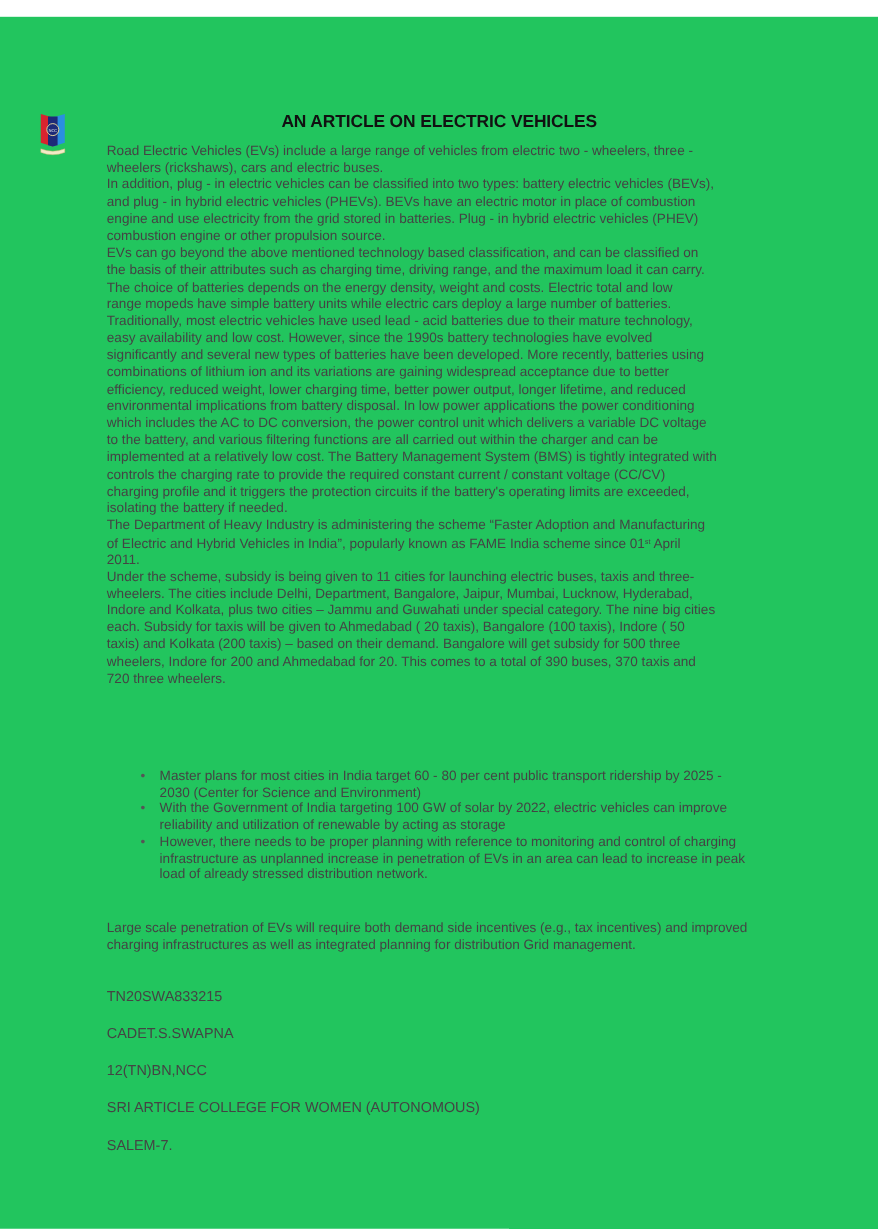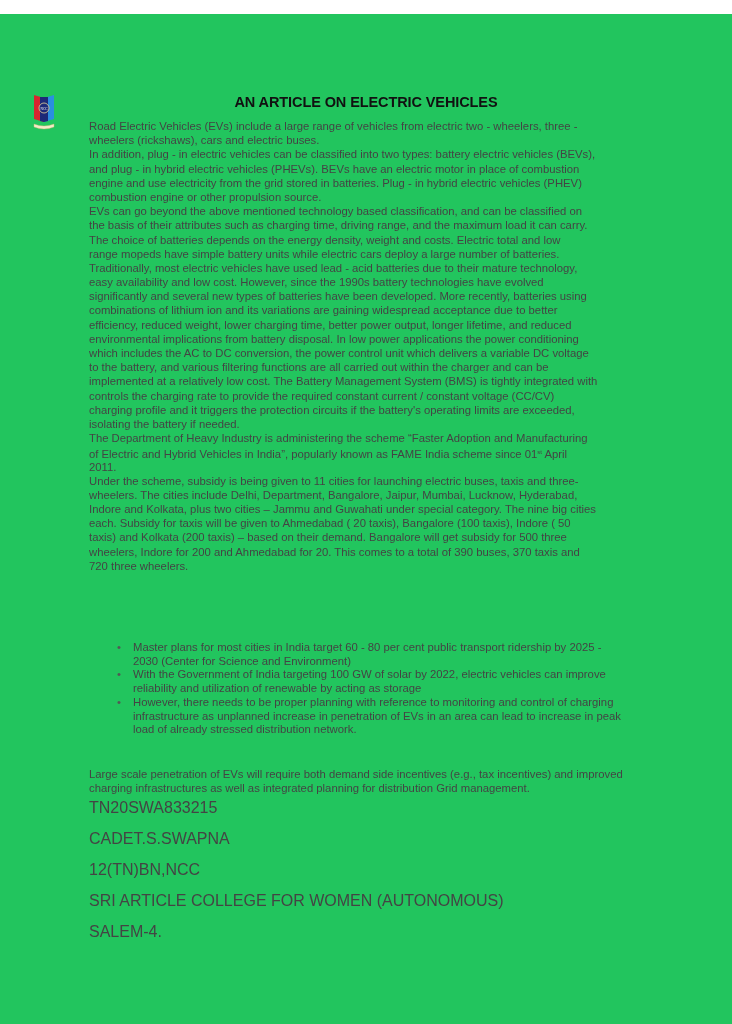--- a/index.html
+++ b/index.html
@@ -24,21 +24,21 @@
   }
   .bullet-item { position: relative; padding-left: 16px; margin-bottom: 0; }
   .bullet-dot { position: absolute; left: 0; top: 0; color: #555; }
   .closing {
     position: absolute; left: 89px; top: 741px;
     font-family: "Liberation Sans", sans-serif; font-size: 11.3px; line-height: 14.2px;
     color: #444; white-space: nowrap; margin-top: 12px;
   }
   .sig {
     position: absolute; left: 89px;
-    font-family: "Liberation Sans", sans-serif; font-size: 16px; color: #444; white-space: nowrap;
+    font-family: "Liberation Sans", sans-serif; font-size: 12px; color: #444; white-space: nowrap; margin-top: 24px;
   }
   sup { font-size: 6px; vertical-align: 4px; }
 </style>
 </head>
 <body>
 
 <div class="page">
 
   <svg class="logo" viewBox="0 0 22 40">
     <path d="M1 3 L11 6 L11 30 L1 27 Z" fill="#d8252f"></path>
@@ -107,14 +107,14 @@
 
   <div class="closing" id="closing">
       <div>Large scale penetration of EVs will require both demand side incentives (e.g., tax incentives) and improved</div>
       <div>charging infrastructures as well as integrated planning for distribution Grid management.</div>
     </div>
 
   <div class="sig" style="top:785px">TN20SWA833215</div>
   <div class="sig" style="top:816px">CADET.S.SWAPNA</div>
   <div class="sig" style="top:847px">12(TN)BN,NCC</div>
   <div class="sig" style="top:878px">SRI ARTICLE COLLEGE FOR WOMEN (AUTONOMOUS)</div>
-  <div class="sig" style="top:909px">SALEM-4.</div>
+  <div class="sig" style="top:909px">SALEM-7.</div>
 </div>
 
 </body></html>

